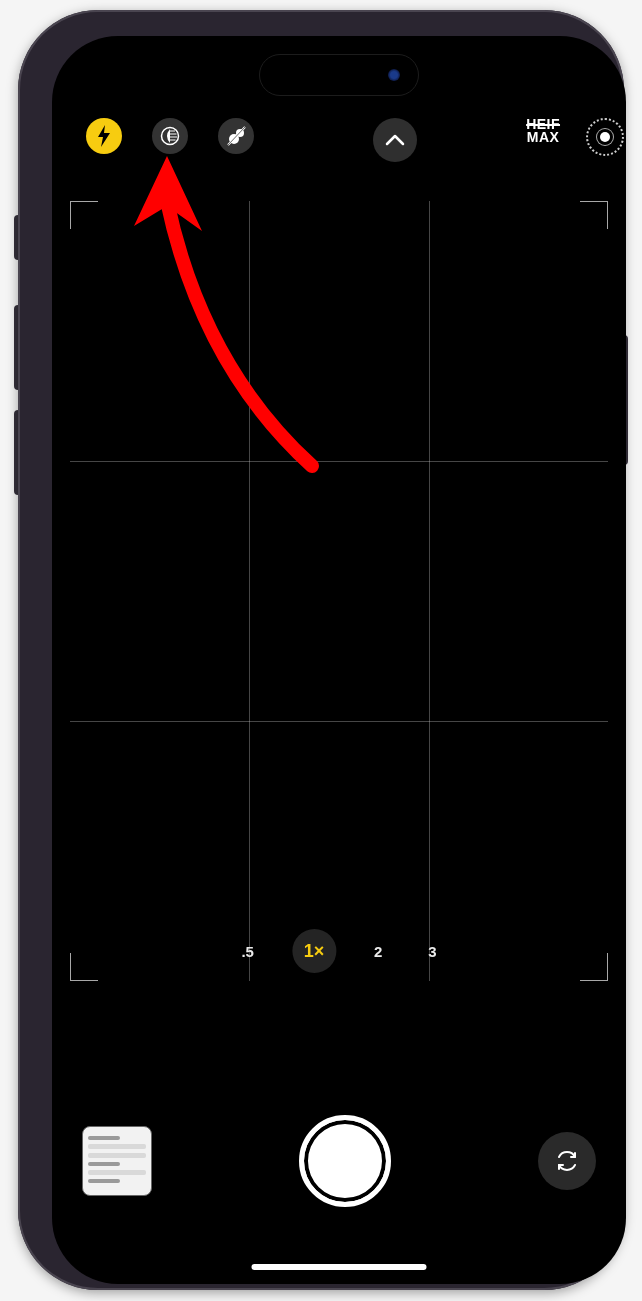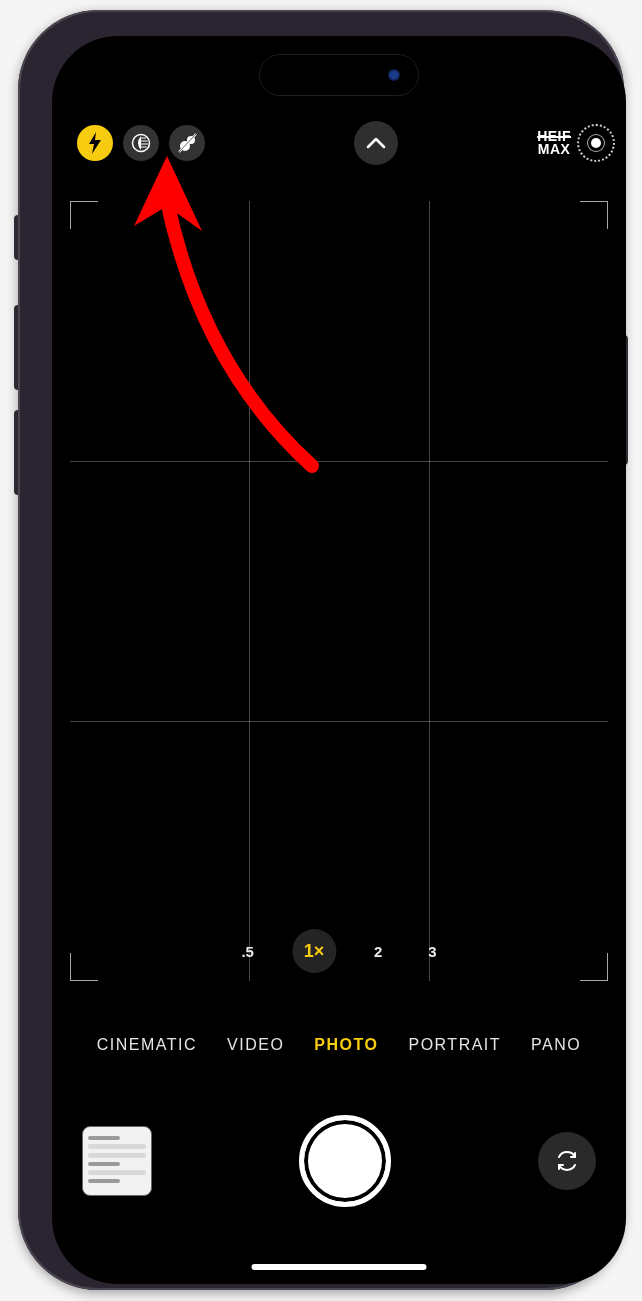--- a/index.html
+++ b/index.html
@@ -58,26 +58,27 @@
   .island-dot {
     width: 12px; height: 12px;
     border-radius: 50%;
     background: radial-gradient(circle, #1a3a8a 40%, #0a1030 80%);
   }
 
   
   .top-toolbar {
     position: absolute;
     top: 82px;
-    left: 7px;
+    left: 16px;
     width: 100%;
     height: 50px;
     display: flex;
-    align-items: center;
+    align-items: flex-start;
     padding: 0 18px;
+    gap: 20px;
   }
   .circ-btn {
     width: 36px; height: 36px;
     border-radius: 50%;
     display: flex;
     align-items: center;
     justify-content: center;
     margin-right: 10px;
     cursor: pointer;
   }
@@ -303,27 +304,20 @@
       <div class="grid-h2"></div>
 
       <div class="zoom-row">
         <div class="zoom-opt">.5</div>
         <div class="zoom-opt zoom-active">1×</div>
         <div class="zoom-opt">2</div>
         <div class="zoom-opt">3</div>
       </div>
     </div>
 
-    <div class="mode-strip">
-      <div class="mode">CINEMATIC</div>
-      <div class="mode">VIDEO</div>
-      <div class="mode mode-active">PHOTO</div>
-      <div class="mode">PORTRAIT</div>
-      <div class="mode">PANO</div>
-    </div>
 
     <div class="bottom-controls">
       <div class="thumb">
         <div class="thumb-line dark short"></div>
         <div class="thumb-line"></div>
         <div class="thumb-line"></div>
         <div class="thumb-line dark short"></div>
         <div class="thumb-line"></div>
         <div class="thumb-line dark short"></div>
       </div>

